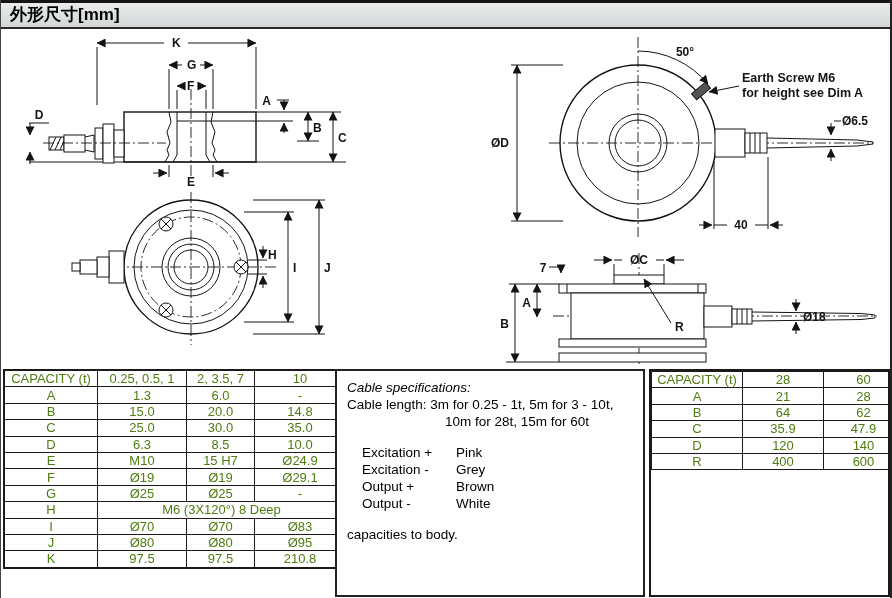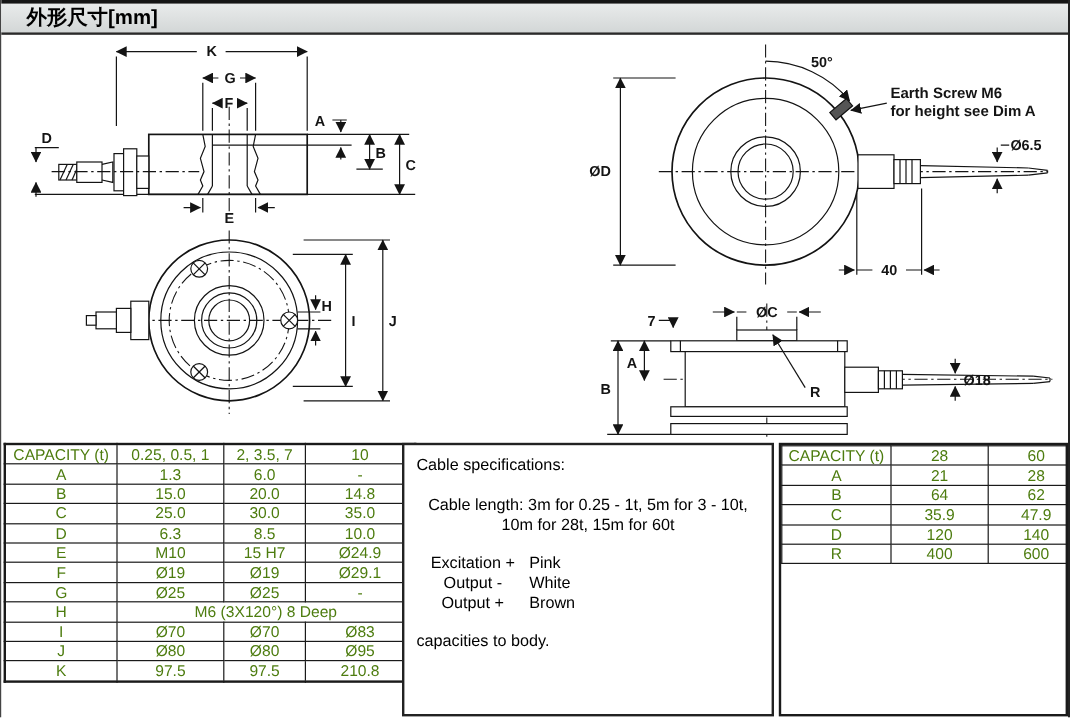--- a/index.html
+++ b/index.html
@@ -3,45 +3,45 @@
 <meta charset="utf-8">
 <style>
   html,body{margin:0;padding:0;background:#fff;}
   #page{position:relative;width:892px;height:598px;background:#fff;overflow:hidden;
         font-family:"Liberation Sans",sans-serif;color:#111;
         border-left:1px solid #444;border-right:2px solid #222;box-sizing:border-box;}
   
   #hdr{position:absolute;left:0;top:0;width:100%;height:29px;box-sizing:border-box;
        background:linear-gradient(#e9ebeb,#d3d7d7);
        border-top:3px solid #151515;border-bottom:2px solid #2a2a2a;}
-  #hdr .t{font-size:17px;font-weight:bold;color:#000;padding-left:21px;line-height:24px;}
+  #hdr .t{font-size:17px;font-weight:bold;color:#000;padding-left:9px;line-height:24px;}
   
   #dwg{position:absolute;left:0;top:29px;width:892px;height:339px;}
   svg .ln{stroke:#141414;stroke-width:1;fill:none;}
   svg .ln2{stroke:#141414;stroke-width:1.4;fill:none;}
   svg .cl{stroke:#141414;stroke-width:0.9;fill:none;stroke-dasharray:11 3 2 3;}
   svg .fw{fill:#fff;stroke:#141414;stroke-width:1;}
   svg .dl{font:bold 12px "Liberation Sans",sans-serif;fill:#141414;}
   svg .nt{font:bold 12.5px "Liberation Sans",sans-serif;fill:#141414;}
   
   .panel{position:absolute;box-sizing:border-box;}
   table.spec{border-collapse:collapse;table-layout:fixed;font-size:13px;color:#4d7c0f;}
   table.spec td{border:1.6px solid #1a1a1a;text-align:center;height:15.4px;
                 padding:0 2px;overflow:hidden;white-space:nowrap;}
   #ltab{left:2px;top:369px;}
   #ltab table{width:328px;border:2.5px solid #1a1a1a;}
   #rtab{left:648px;top:369px;width:241px;height:228px;border:2.5px solid #1a1a1a;background:#fff;}
   #rtab table{width:100%;}
   #cable{left:334px;top:369px;width:310px;height:228px;border:2px solid #222;
          padding:8px 10px;font-size:13.5px;line-height:17px;color:#000;background:#fff;}
-  #cable .it{margin-bottom:16px;}
-  #cable .blk{margin-bottom:14px;text-align:center;}
-  #cable .ind{}
+  #cable .it{font-style:italic;margin-bottom:0;}
+  #cable .blk{margin-bottom:14px;}
+  #cable .ind{margin-left:98px;}
   #cable .wrow{display:flex;}
-  #cable .sig{width:94px;}
+  #cable .sig{width:94px;margin-left:15px;}
 </style>
 </head>
 <body>
 
 <div id="page">
 
   <div id="hdr">
     <div class="t">外形尺寸[mm]</div>
   </div>
 
@@ -359,26 +359,30 @@
     <div class="blk">
       <div>Cable length: 3m for 0.25 - 1t, 5m for 3 - 10t,</div>
       <div class="ind">10m for 28t, 15m for 60t</div>
     </div>
     <div class="blk">
       <div class="wrow">
           <span class="sig">Excitation +</span>
           <span>Pink</span>
         </div>
       <div class="wrow">
-          <span class="sig">Output -</span>
-          <span>White</span>
+          <span class="sig">Excitation -</span>
+          <span>Grey</span>
         </div>
       <div class="wrow">
           <span class="sig">Output +</span>
           <span>Brown</span>
+        </div>
+      <div class="wrow">
+          <span class="sig">Output -</span>
+          <span>White</span>
         </div>
     </div>
     <div>
       <div>capacities to body.</div>
     </div>
   </div>
 
   <div id="rtab" class="panel">
     <table class="spec">
       <tbody>

